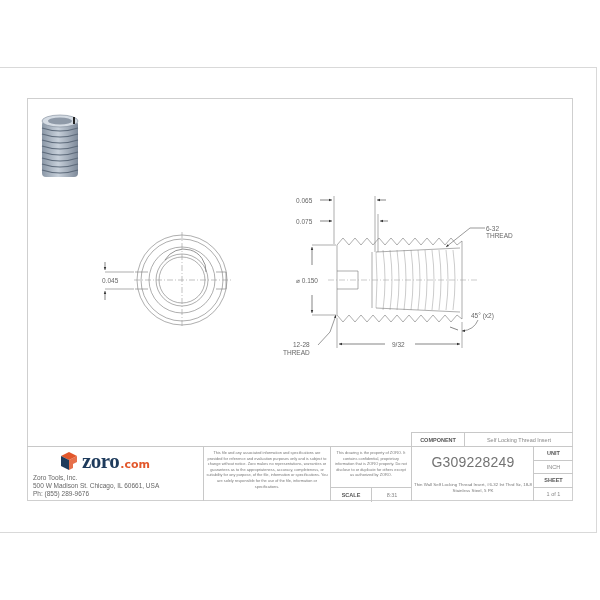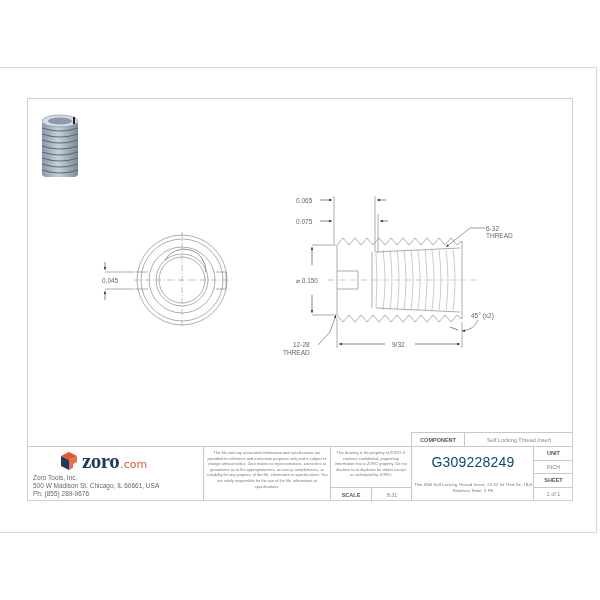--- a/index.html
+++ b/index.html
@@ -5,31 +5,31 @@
   html, body { margin:0; padding:0; background:#ffffff; }
   body { width:600px; height:600px; position:relative; overflow:hidden; font-family:"Liberation Sans", sans-serif; color:#555; }
   .outer { position:absolute; left:0; top:67px; width:597px; height:466px; border:1px solid #d9d9d9; border-left:none; box-sizing:border-box; }
   .inner { position:absolute; left:27px; top:98px; width:546px; height:403px; border:1px solid #cfcfcf; box-sizing:border-box; }
   svg.drawing { position:absolute; left:0; top:0; }
   .tb { position:absolute; left:27px; top:446px; width:546px; height:55px; border-top:1px solid #c8c8c8; box-sizing:border-box; }
   .cell { position:absolute; box-sizing:border-box; }
   .logo-cell { left:0; top:0; width:176px; height:54px; }
   .logo { position:absolute; left:32px; top:3px; height:22px; display:flex; align-items:center; }
   .logo-text { font-family:Liberation Serif, serif; font-weight:bold; font-size:21px; color:#1e3b5c; letter-spacing:-0.5px; }
-  .logo-com { font-family:"DejaVu Sans", sans-serif; font-weight:normal; font-size:11px; color:#e2572b; margin-left:1px; margin-top:6px; }
+  .logo-com { font-family:"DejaVu Sans", sans-serif; font-weight:bold; font-size:11px; color:#e2572b; margin-left:1px; margin-top:6px; }
   .addr { position:absolute; left:6px; top:27px; font-size:6.5px; line-height:8px; color:#666; white-space:nowrap; }
   .disc-cell { left:176px; top:0; width:127px; height:54px; border-left:1px solid #c8c8c8; }
   .disc { font-size:3.9px; line-height:5.6px; text-align:center; color:#777; padding:3px 2px 0 2px; }
   .prop-cell { left:303px; top:0; width:81px; height:54px; border-left:1px solid #c8c8c8; }
   .prop { font-size:3.9px; line-height:5.6px; text-align:center; color:#777; padding:3px 3px 0 3px; height:35px; }
   .scale-row { position:absolute; left:0; top:40px; width:81px; height:14px; border-top:1px solid #c8c8c8; display:flex; }
   .scale-lbl { width:40px; border-right:1px solid #c8c8c8; font-size:5.5px; font-weight:bold; color:#555; display:flex; align-items:center; justify-content:center; }
   .scale-val { flex:1; font-size:5.5px; color:#888; display:flex; align-items:center; justify-content:center; }
   .part-cell { left:384px; top:0; width:122px; height:54px; border-left:1px solid #c8c8c8; }
-  .partno { position:absolute; left:0; width:122px; top:7px; text-align:center; font-size:14px; color:#0c4a6e; letter-spacing:0.2px; }
+  .partno { position:absolute; left:0; width:122px; top:7px; text-align:center; font-size:14px; color:#737373; letter-spacing:0.2px; }
   .partdesc { position:absolute; left:0; width:122px; top:35px; text-align:center; font-size:4.4px; line-height:6px; color:#777; }
   .unit-cell { left:506px; top:0; width:40px; height:54px; border-left:1px solid #c8c8c8; }
   .ucell { height:13.5px; border-bottom:1px solid #c8c8c8; display:flex; align-items:center; justify-content:center; font-size:5.5px; box-sizing:border-box; }
   .ucell.b { font-weight:bold; color:#555; }
   .ucell.v { color:#888; }
   .ucell:last-child { border-bottom:none; }
   .comp-row { position:absolute; left:411px; top:432px; width:162px; height:14px; border:1px solid #c8c8c8; border-bottom:none; border-right:none; box-sizing:border-box; display:flex; }
   .comp-lbl { width:52px; border-right:1px solid #c8c8c8; font-size:5.5px; font-weight:bold; color:#555; display:flex; align-items:center; justify-content:center; }
   .comp-val { flex:1; font-size:5.5px; color:#888; display:flex; align-items:center; justify-content:center; }
   .dim { position:absolute; font-size:6.5px; color:#666; white-space:nowrap; line-height:7px; }

